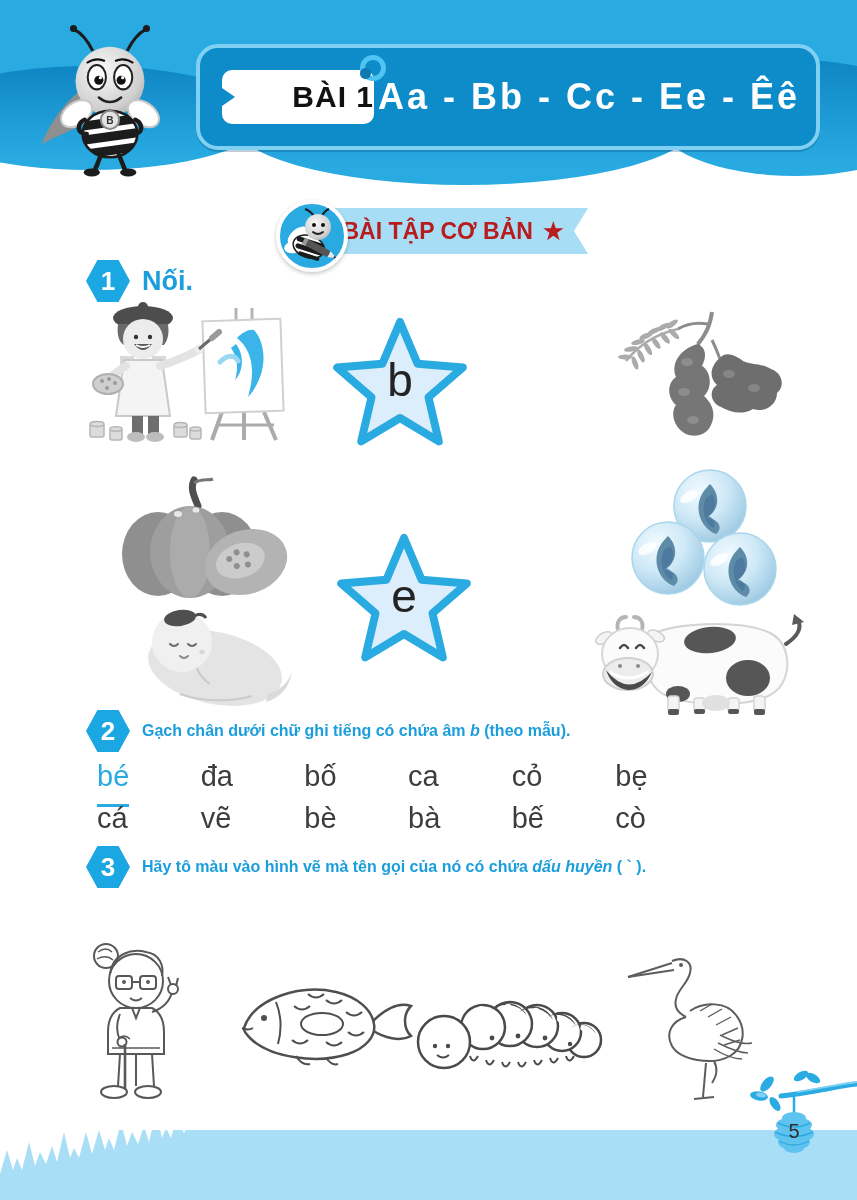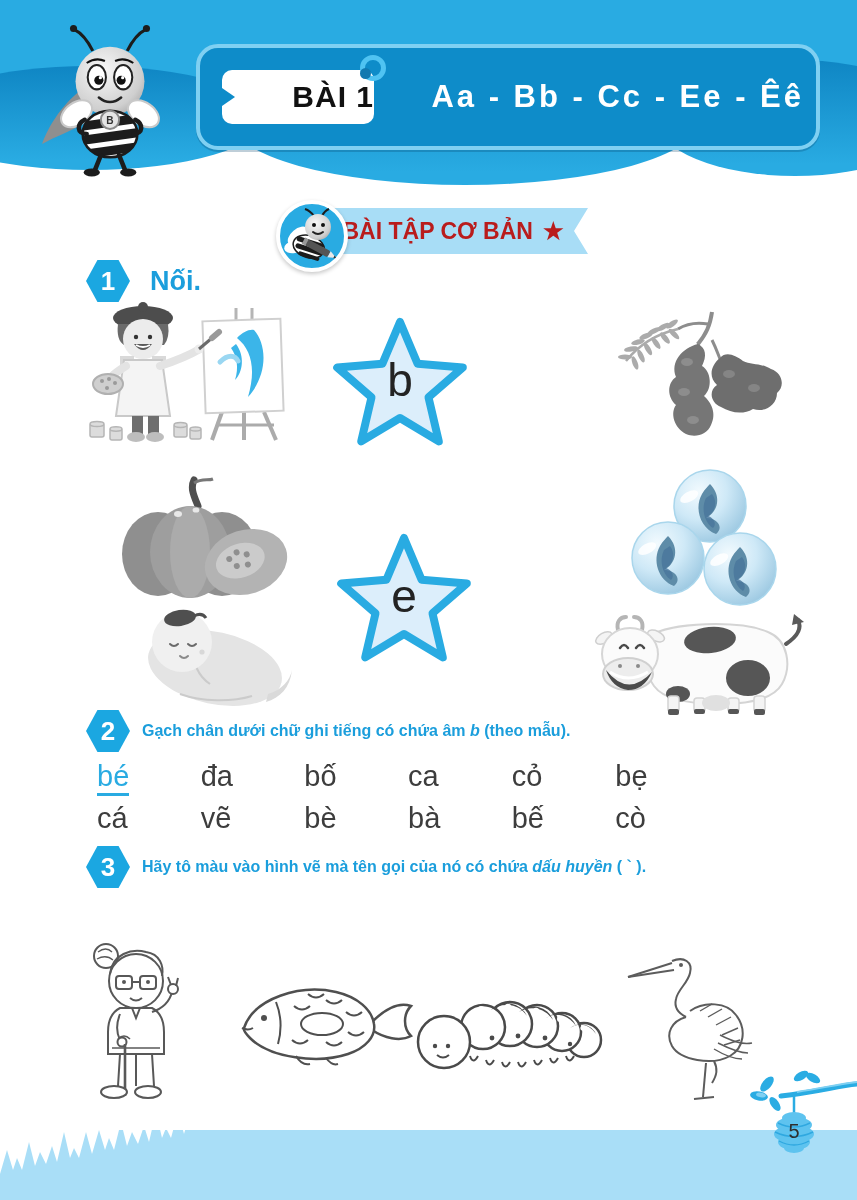--- a/index.html
+++ b/index.html
@@ -14,54 +14,54 @@
            display:flex; align-items:center; box-shadow:0 2px 0 rgba(0,60,100,.25); }
   .lesson-tag { position:relative; margin-left:22px; width:152px; height:54px; background:#fff;
                 border-radius:10px; display:flex; align-items:center; justify-content:flex-end;
                 font-weight:bold; font-size:30px; color:#111; letter-spacing:1px; }
   .tag-notch { position:absolute; left:0; top:50%; transform:translateY(-50%);
                width:13px; height:18px; background:#0E8CC9; clip-path:polygon(0 0,100% 50%,0 100%); }
   .tag-ring { position:absolute; right:-12px; top:-15px; width:26px; height:26px;
               border:5px solid #4FC3F2; border-radius:50%; }
   .tag-ring::after { content:""; position:absolute; left:-5px; bottom:-3px; width:11px; height:11px;
               background:#1079B0; border-radius:50%; }
-  .panel-title { flex:1; text-align:right; color:#fff; font-weight:bold; font-size:31px;
+  .panel-title { flex:1; text-align:center; color:#fff; font-weight:bold; font-size:36px;
                  letter-spacing:3px; padding-right:12px; white-space:nowrap; }
 
   
   .banner-bee { position:absolute; left:276px; top:200px; width:72px; height:72px; border-radius:50%;
                 background:#29ABE2; border:4px solid #fff; box-shadow:0 2px 4px rgba(0,0,0,.22); z-index:2; }
   .banner-ribbon { position:absolute; left:318px; top:208px; width:270px; height:46px; background:#A8DDF6;
                 clip-path:polygon(0 0,100% 0,calc(100% - 14px) 50%,100% 100%,0 100%);
                 display:flex; align-items:center; justify-content:center; gap:10px;
                 font-weight:bold; font-size:23px; color:#b91c1c; }
 
   
   .badge { width:44px; height:42px; background:#1BA7E1; color:#fff; font-weight:bold; font-size:26px;
            display:flex; align-items:center; justify-content:center; flex:none;
            clip-path:polygon(26% 0,74% 0,100% 50%,74% 100%,26% 100%,0 50%); }
   .ex-head { position:absolute; display:flex; align-items:flex-start; gap:12px; }
   #ex1-head { left:86px; top:260px; }
   #ex2-head { left:86px; top:710px; width:730px; }
   #ex3-head { left:86px; top:846px; width:714px; }
   .ex-label, .ex-instruction { font-size:16px; font-weight:bold; color:#1B9EDC; line-height:34px; margin-top:4px; }
-  .ex-label { font-size:27px;margin-left:8px; }
+  .ex-label { font-size:27px; }
   .ex-instruction i { font-style:italic; }
 
   .img-box { position:absolute; }
   .star-box { position:absolute; }
   .star-box svg { display:block; }
   .star-letter { position:absolute; left:0; top:0; width:100%; height:100%;
                  display:flex; align-items:center; justify-content:center;
                  font-size:46px; color:#232323; padding-bottom:16px; }
 
   .words { position:absolute; left:97px; top:760px; width:622px; display:flex; flex-direction:column; gap:9px; }
   .word-row { display:flex; }
   .word-cell { width:104px; font-size:29px; color:#3D3D3D; }
-  .word-cell span.example { color:#29ABE2; border-bottom:3px solid #29ABE2; padding-bottom:1px; }
+  .word-cell span.example { color:#29ABE2; border-bottom:3px solid #29ABE2; padding-bottom:12px; }
 
   
   .footer-grass { position:absolute; left:0; bottom:0; width:857px; height:70px; }
   .branch { position:absolute; left:737px; top:1068px; width:120px; height:90px; }
   .page-num { position:absolute; left:780px; top:1120px; width:28px; text-align:center;
               font-size:20px; color:#2E2E2E; z-index:3; }
 </style>
 </head>
 <body>
 

